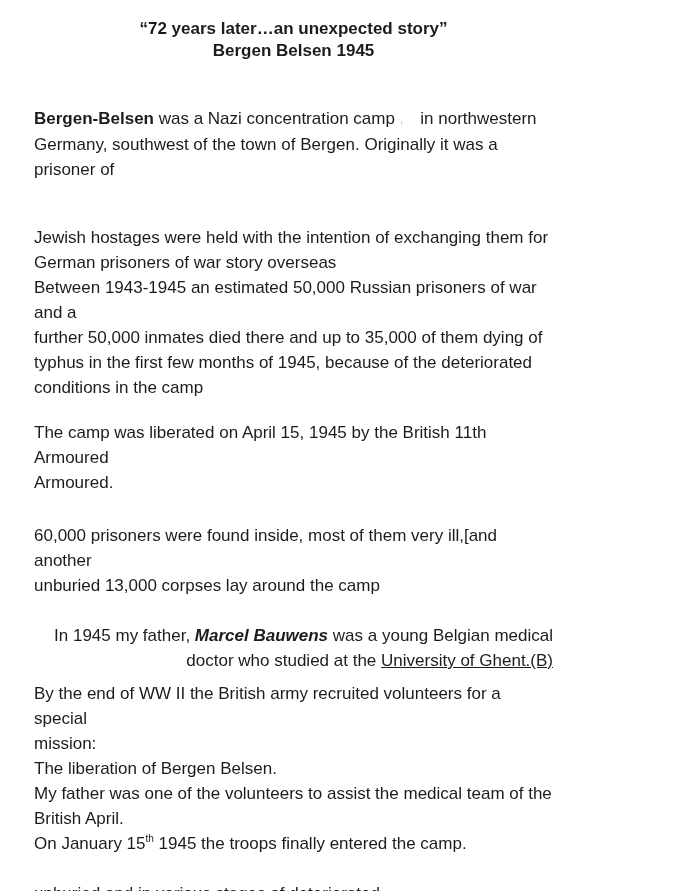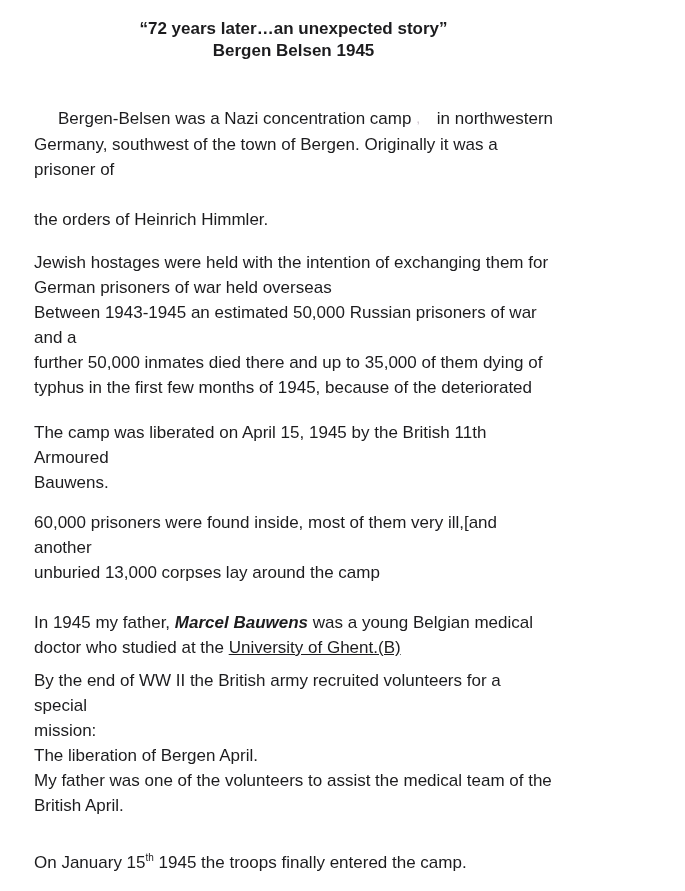--- a/index.html
+++ b/index.html
@@ -18,27 +18,27 @@
   }
   .title-block {
     text-align: center;
     font-weight: bold;
     line-height: 22px;
     margin: 4px 0 44px 0;
   }
   .para { margin: 0; }
   .mb-p1 { margin-bottom: 18px; }
   .mb-p2 { margin-bottom: 20px; }
-  .mb-p3 { margin-bottom: 15px; }
+  .mb-p3 { margin-bottom: 28px; }
   .mb-p4 { margin-bottom: 25px; }
   .mb-p5 { margin-bottom: 9px; }
-  .mb-p6 { margin-bottom: 8px; }
-  .mb-p7 { margin-bottom: 32px; }
+  .mb-p6 { margin-bottom: 8px; text-align: right; }
+  .mb-p7 { }
   .mb-p8 { margin-bottom: 0; }
-  .bold { font-weight: normal; margin-left: 24px; }
+  .bold { font-weight: bold; }
   .bold-italic { font-weight: bold; font-style: italic; }
   .underlined { text-decoration: underline; }
   .faint-mark {
     color: #c6bac6;
     font-size: 12px;
     margin: 0 17px 0 5px;
     vertical-align: 1px;
   }
   .sup {
     font-size: 10px;
@@ -52,42 +52,42 @@
 <div class="page">
 
   <div class="title-block">
     <div>“72 years later…an unexpected story”</div>
     <div>Bergen Belsen 1945</div>
   </div>
 
   <p class="para mb-p1"><span class="bold">Bergen-Belsen</span><span> was a Nazi concentration camp</span><span class="faint-mark">,</span><span>in northwestern</span><br>
     <span>Germany, southwest of the town of Bergen. Originally it was a prisoner of</span><br>
     <br>
-    <span>the orders of Heinrich Himmler.</span></p>
+    </p>
 
   <p class="para mb-p2"><span>Jewish hostages were held with the intention of exchanging them for</span><br>
-    <span>German prisoners of war held overseas</span><br>
+    <span>German prisoners of war story overseas</span><br>
     <span>Between 1943-1945 an estimated 50,000 Russian prisoners of war and a</span><br>
     <span>further 50,000 inmates died there and up to 35,000 of them dying of</span><br>
     <span>typhus in the first few months of 1945, because of the deteriorated</span><br>
-    </p>
+    <span>conditions in the camp</span></p>
 
   <p class="para mb-p3"><span>The camp was liberated on April 15, 1945 by the British 11th Armoured</span><br>
-    <span>Bauwens.</span></p>
+    <span>Armoured.</span></p>
 
   <p class="para mb-p4"><span>60,000 prisoners were found inside, most of them very ill,[and another</span><br>
     <span>unburied 13,000 corpses lay around the camp</span></p>
 
 
   <p class="para mb-p6"><span>In 1945 my father, </span><span class="bold-italic">Marcel Bauwens</span><span> was a young Belgian medical</span><br>
     <span>doctor who studied at the </span><span class="underlined">University of Ghent.(B)</span></p>
 
   <p class="para mb-p7"><span>By the end of WW II the British army recruited volunteers for a special</span><br>
     <span>mission:</span><br>
-    <span>The liberation of Bergen April.</span><br>
+    <span>The liberation of Bergen Belsen.</span><br>
     <span>My father was one of the volunteers to assist the medical team of the</span><br>
     <span>British April.</span></p>
 
   <p class="para mb-p8"><span>On January 15</span><span class="sup">th</span><span> 1945 the troops finally entered the camp.</span><br>
     <br>
     <span>unburied and in various stages of deteriorated…</span></p>
 
 </div>
 
 </body></html>

